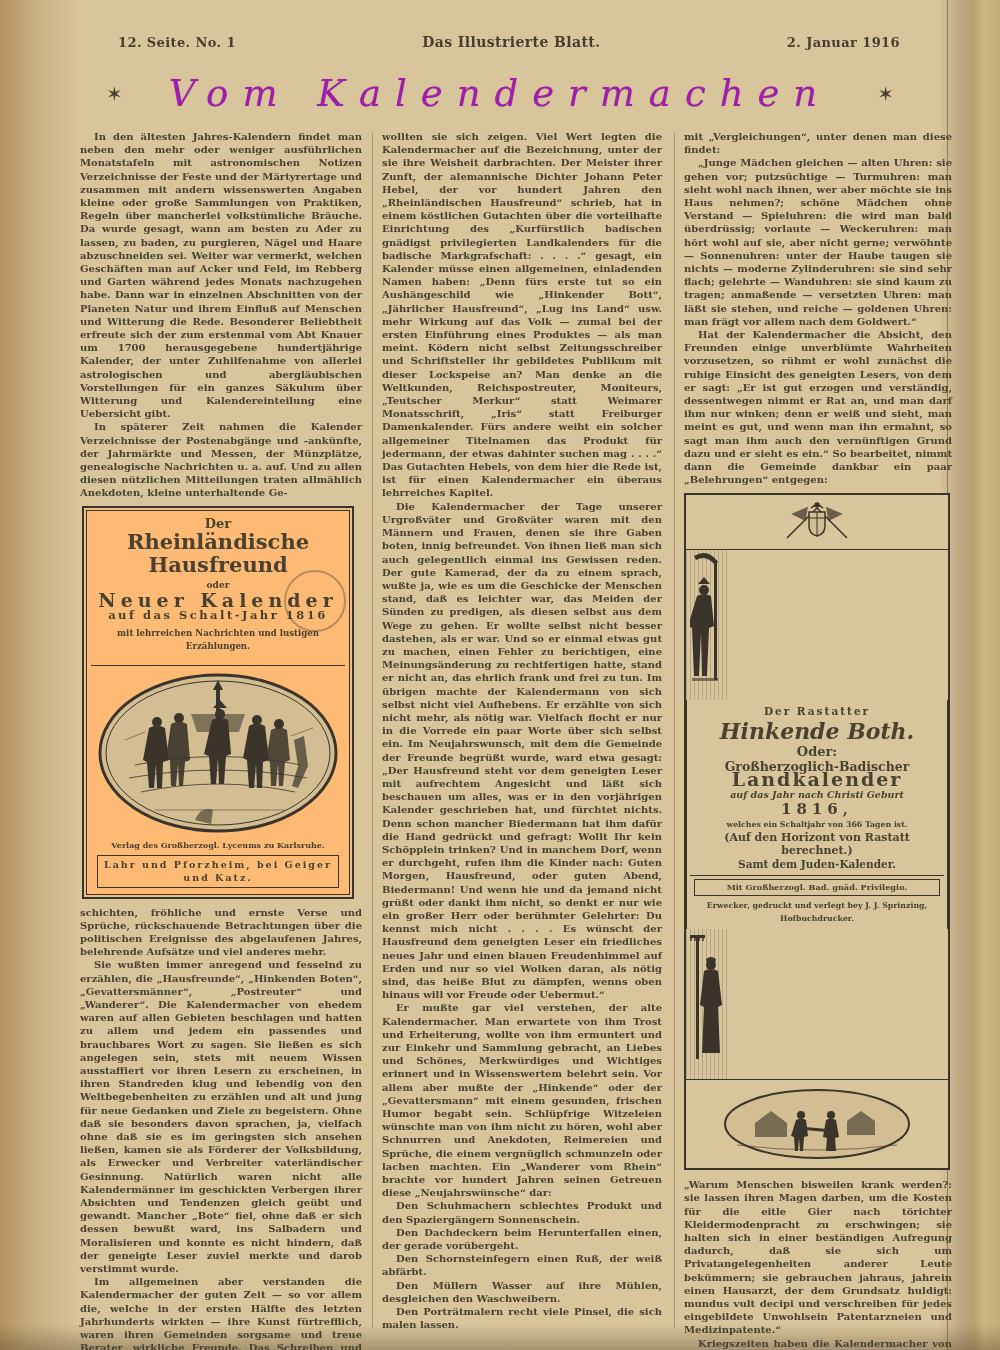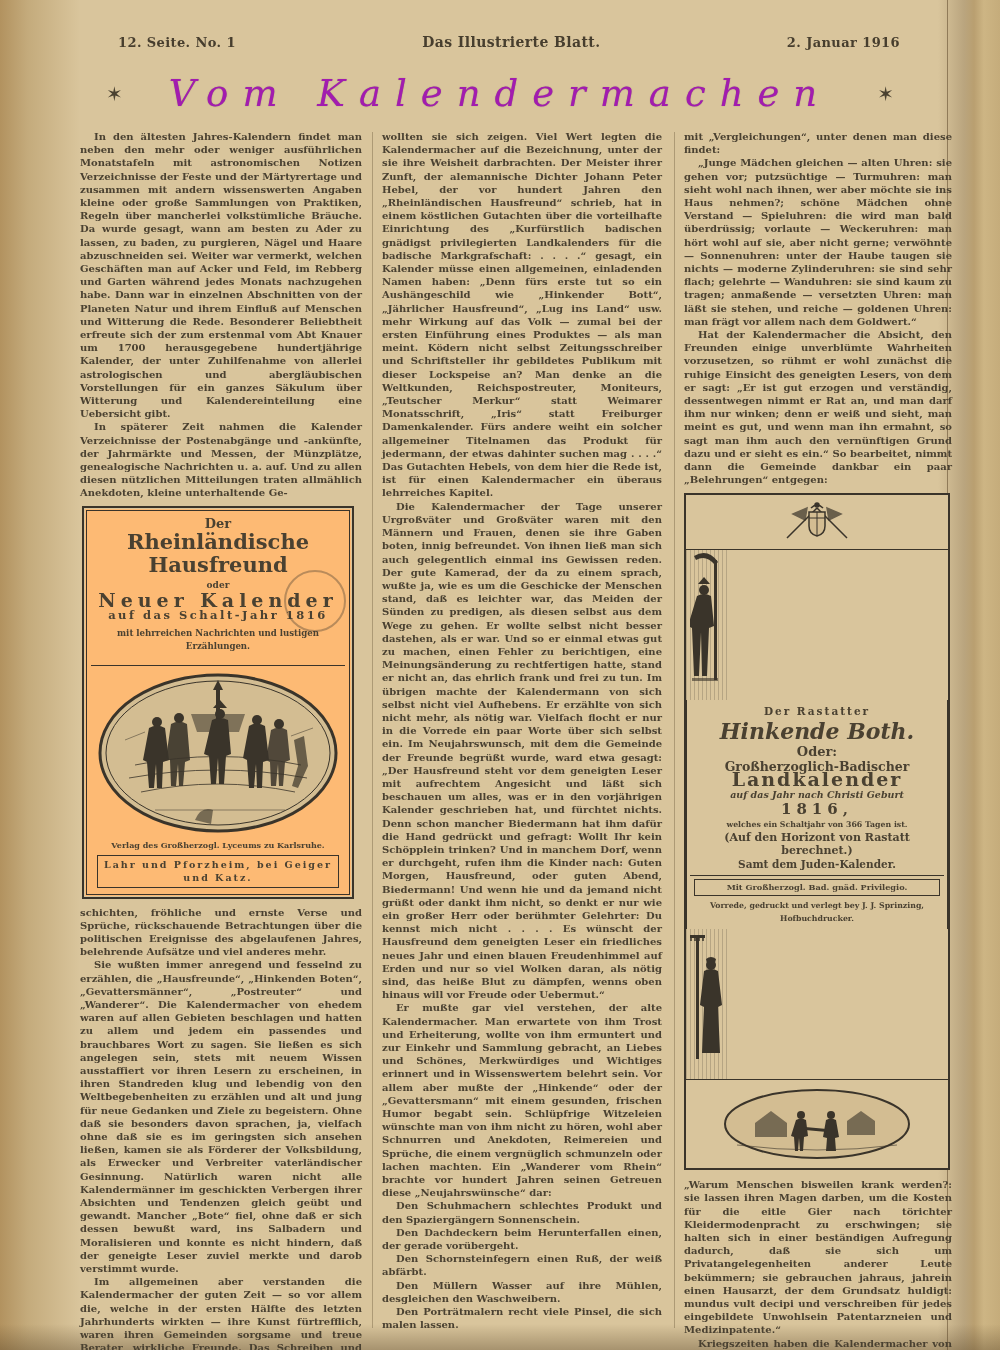--- a/index.html
+++ b/index.html
@@ -212,21 +212,21 @@
           <div class="f2-l2">Hinkende Both.</div>
           <div class="f2-l3">Oder:</div>
           <div class="f2-l4">Großherzoglich-Badischer</div>
           <div class="f2-l5">Landkalender</div>
           <div class="f2-l6">auf das Jahr nach Christi Geburt</div>
           <div class="f2-l7">1816,</div>
           <div class="f2-l8">welches ein Schaltjahr von 366 Tagen ist.</div>
           <div class="f2-l9">(Auf den Horizont von Rastatt berechnet.)</div>
           <div class="f2-l10">Samt dem Juden-Kalender.</div>
           <div class="f2-l11">Mit Großherzogl. Bad. gnäd. Privilegio.</div>
-          <div class="f2-l12">Vorrede, gedruckt und verlegt bey J. J. Sprinzing,</div>
+          <div class="f2-l12">Erwecker, gedruckt und verlegt bey J. J. Sprinzing,</div>
           <div class="f2-l13">Hofbuchdrucker.</div>
         </div>
         <div class="fig2-side">
           <svg width="34" height="150" viewBox="0 0 34 150">
             <g fill="#3a342a">
               <rect x="6" y="6" width="3" height="124"></rect>
               <path d="M0 6 l15 0 0 3 -15 0 z"></path>
                 <path d="M1 6 v6 M5 6 v6 M9 6 v6 M13 6 v6" stroke="#3a342a" stroke-width="1.5"></path>
               <circle cx="21" cy="36" r="5"></circle>
                 <path d="M16 30 q5 -4 10 0 l-1 4 -8 0 z"></path>

